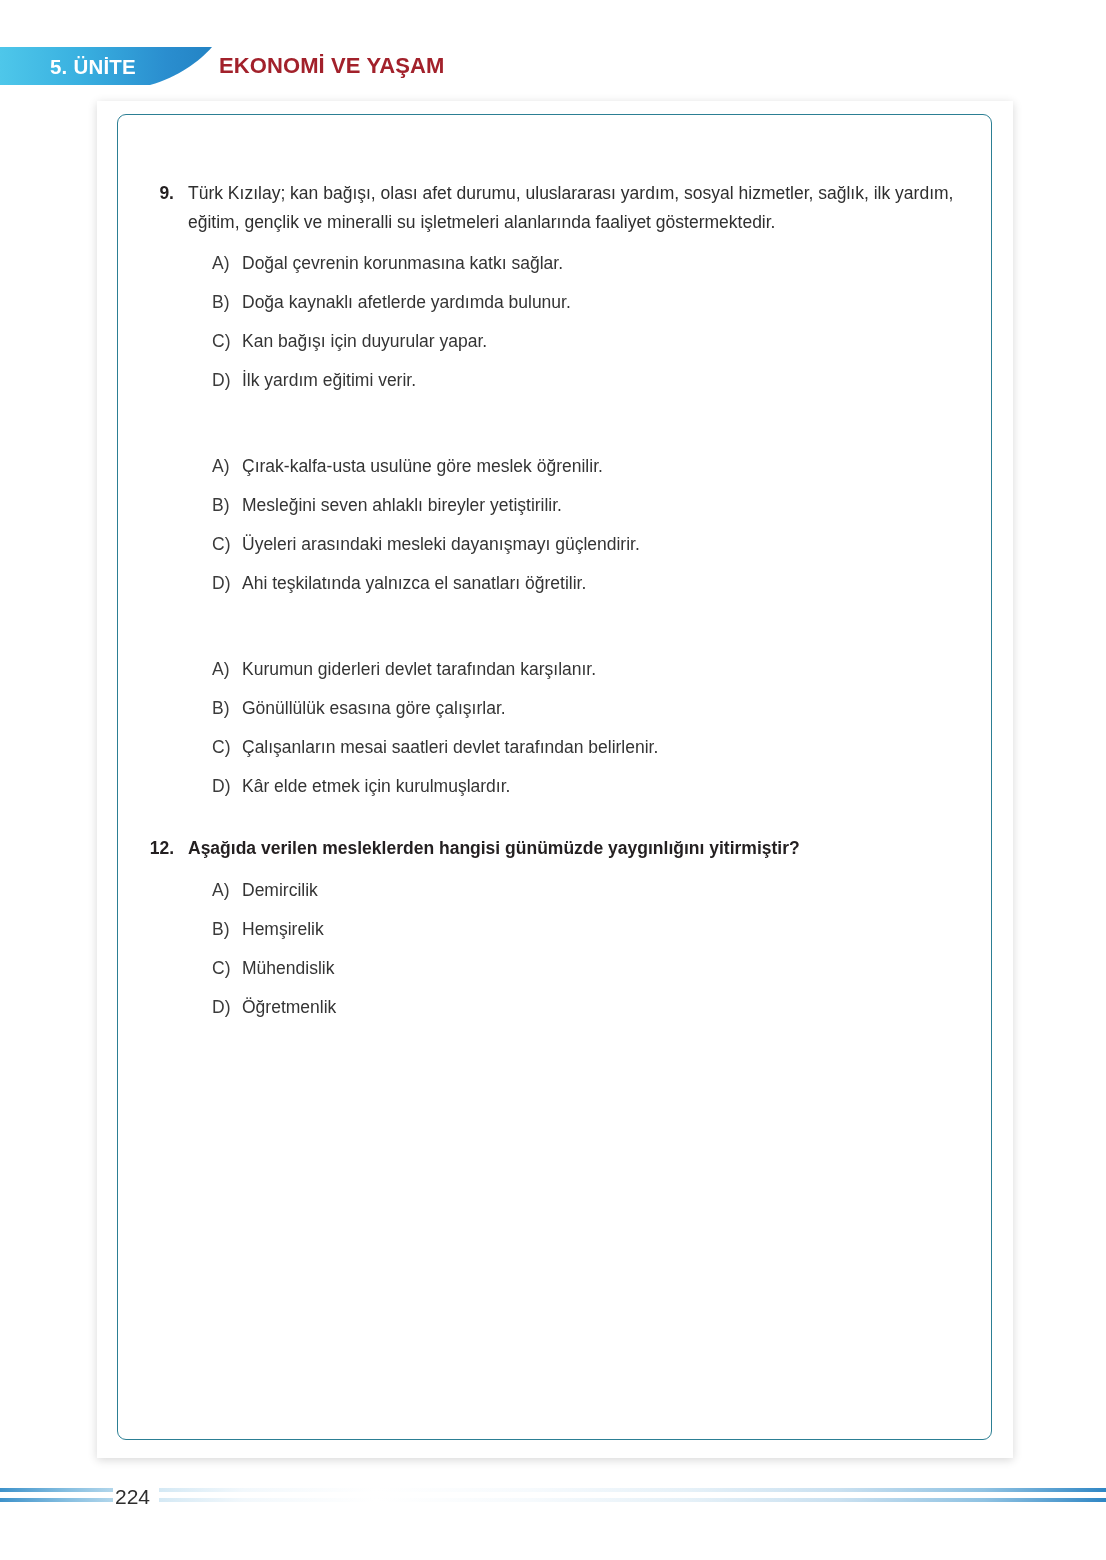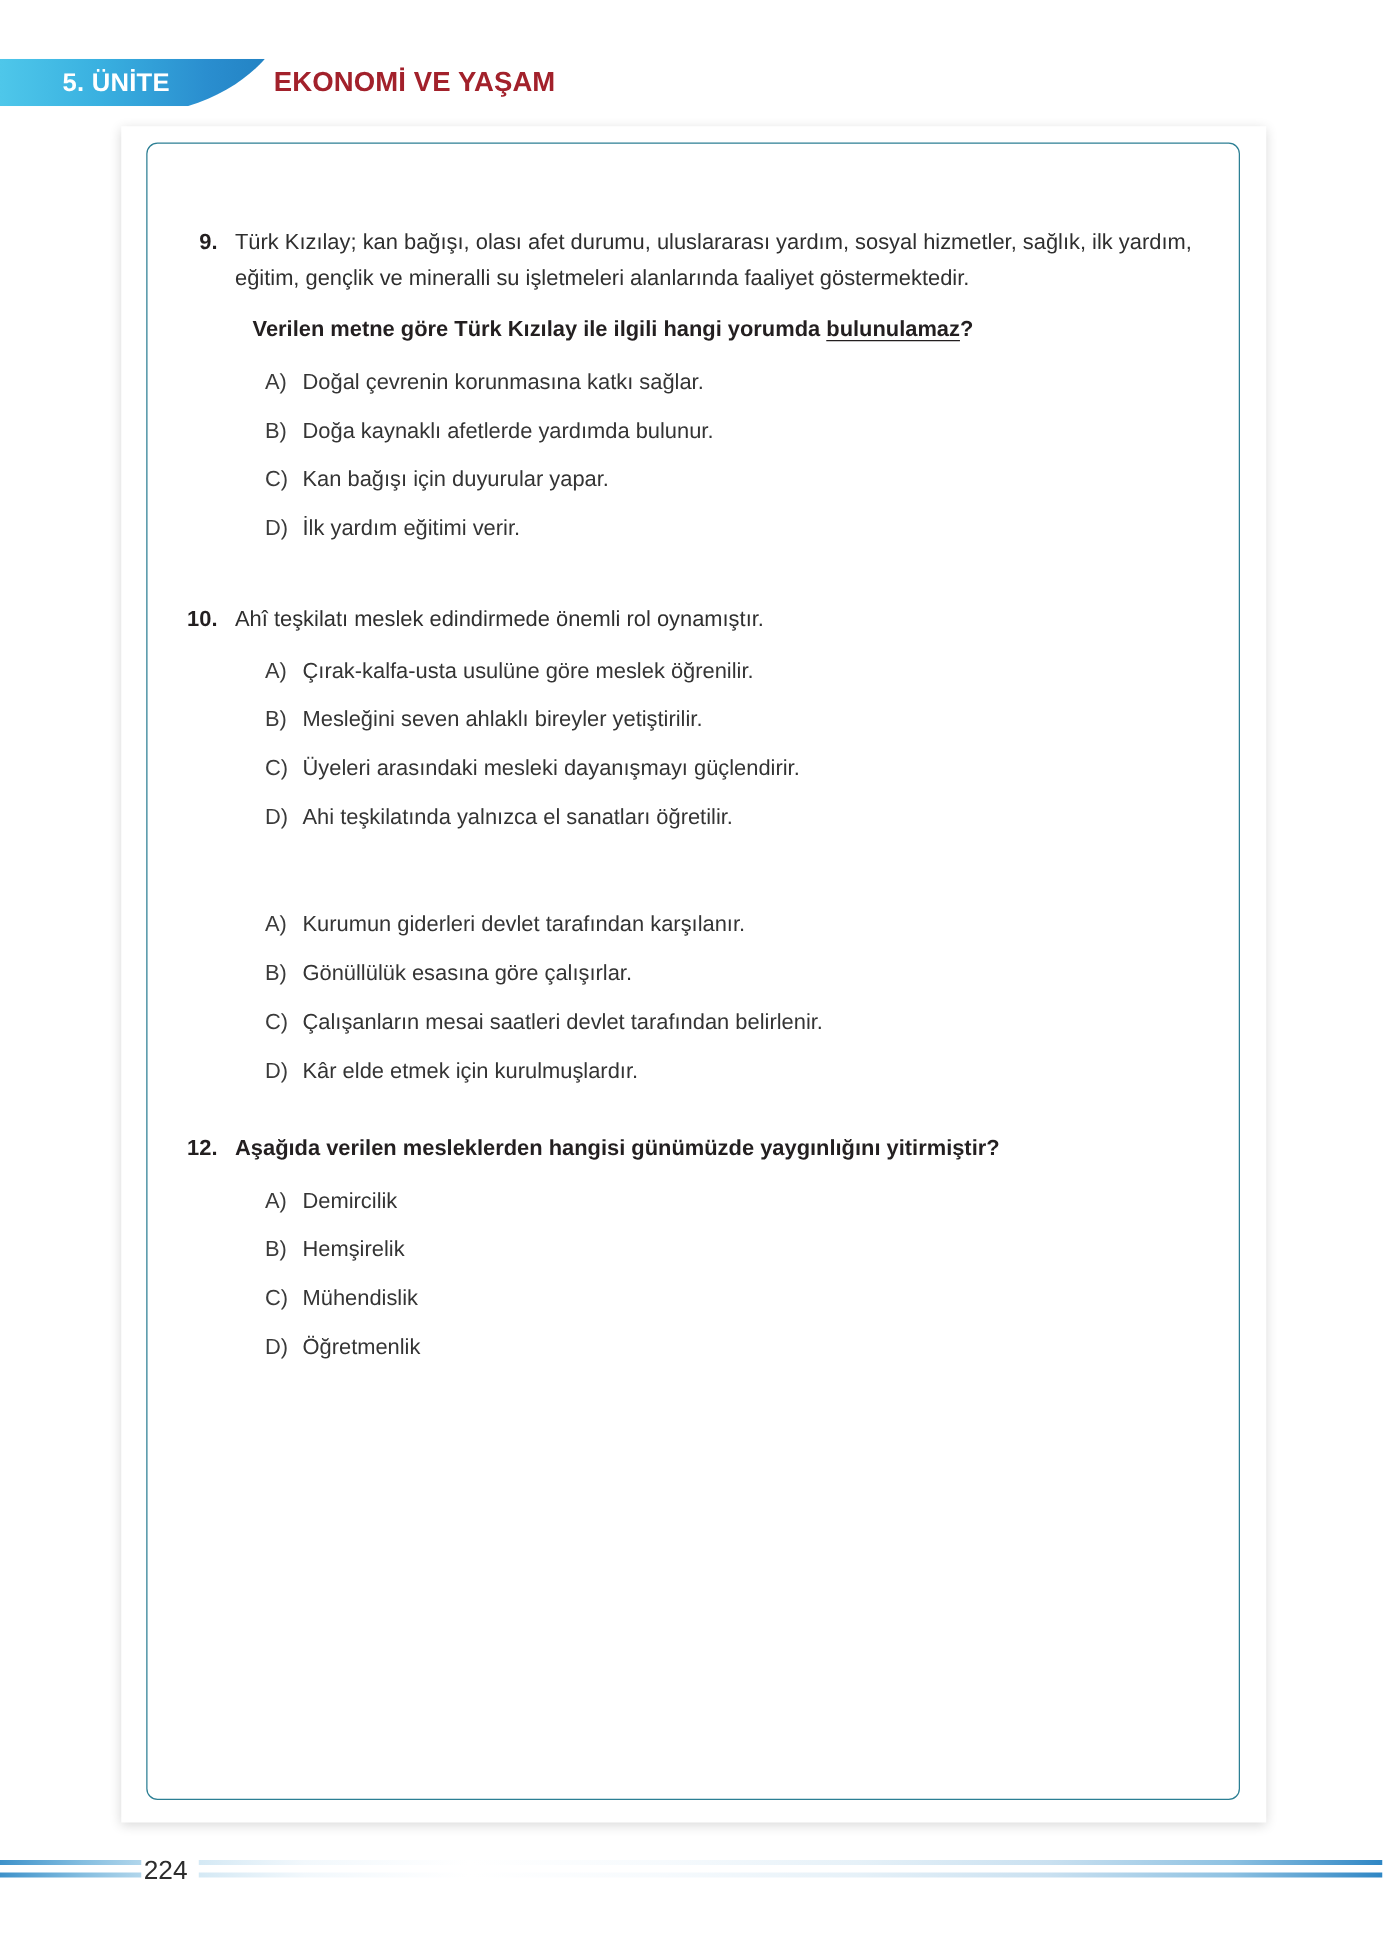--- a/index.html
+++ b/index.html
@@ -210,21 +210,20 @@
 
 <div class="page-card"></div>
 
 <div class="content-box">
   <div class="questions" id="questions-container">
       <div class="question">
         <div class="q-head">
           <div class="q-num">9.</div>
           <div class="q-stem">Türk Kızılay; kan bağışı, olası afet durumu, uluslararası yardım, sosyal hizmetler, sağlık, ilk yardım, eğitim, gençlik ve mineralli su işletmeleri alanlarında faaliyet göstermektedir.</div>
         </div>
-        <div class="q-prompt"><span>Verilen metne göre Türk Kızılay ile ilgili hangi yorumda </span><span class="u">bulunulamaz</span><span>?</span></div>
         <div class="options">
           <div class="option">
             <span class="opt-letter">A)</span>
             <span class="opt-text">Doğal çevrenin korunmasına katkı sağlar.</span>
           </div>
           <div class="option">
             <span class="opt-letter">B)</span>
             <span class="opt-text">Doğa kaynaklı afetlerde yardımda bulunur.</span>
           </div>
           <div class="option">
@@ -232,24 +231,20 @@
             <span class="opt-text">Kan bağışı için duyurular yapar.</span>
           </div>
           <div class="option">
             <span class="opt-letter">D)</span>
             <span class="opt-text">İlk yardım eğitimi verir.</span>
           </div>
         </div>
       </div>
       <div class="gap-lg"></div>
       <div class="question">
-        <div class="q-head">
-          <div class="q-num">10.</div>
-          <div class="q-stem">Ahî teşkilatı meslek edindirmede önemli rol oynamıştır.</div>
-        </div>
         <div class="options">
           <div class="option">
             <span class="opt-letter">A)</span>
             <span class="opt-text">Çırak-kalfa-usta usulüne göre meslek öğrenilir.</span>
           </div>
           <div class="option">
             <span class="opt-letter">B)</span>
             <span class="opt-text">Mesleğini seven ahlaklı bireyler yetiştirilir.</span>
           </div>
           <div class="option">

